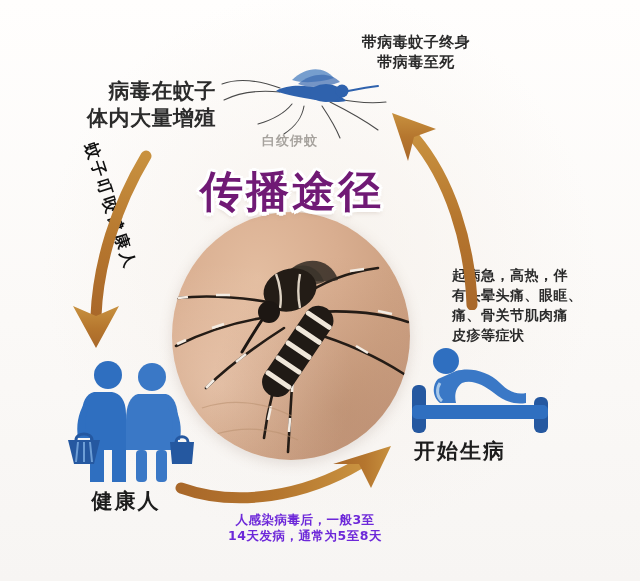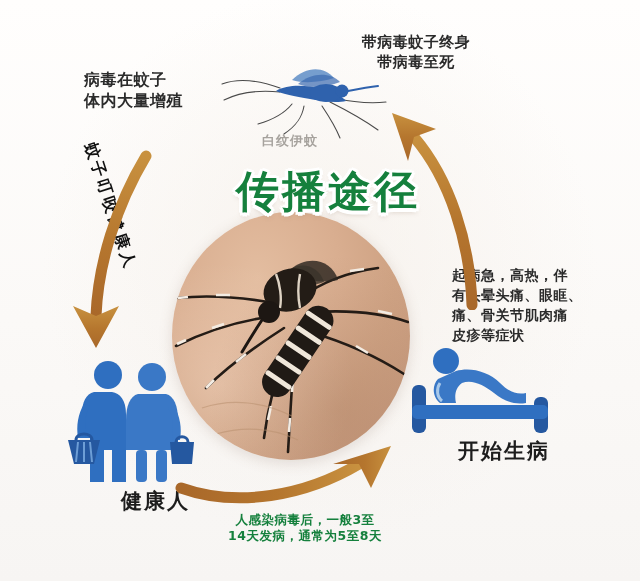--- a/index.html
+++ b/index.html
@@ -31,24 +31,24 @@
   .layer { position: absolute; z-index: 2; }
 
   
   .txt {
     color: #2b2b2b;
     line-height: 1.30;
     white-space: pre-line;
     letter-spacing: 0.5px;
   }
   #virus-multiply-text {
-    left: 84px; top: 70px;
+    left: 84px; top: 78px;
     width: 132px;
-    font-size: 16px;
-    text-align: left;
+    font-size: 21px;
+    text-align: right;
     font-weight: 600;
   }
   #lifelong-carrier-text {
     left: 318px; top: 27px;
     width: 196px;
     font-size: 15px;
     text-align: center;
     font-weight: 600;
     margin-top: 6px;
   }
@@ -69,64 +69,64 @@
     font-weight: 600;
     line-height: 1.42;
   }
   #incubation-text {
     left: 207px; top: 512px;
     width: 196px;
     font-size: 12.5px;
     text-align: center;
     font-weight: 600;
     line-height: 1.30;
-    color: #15803d;
+    color: #6d28d9;
   }
   #healthy-people-label {
     left: 62px; top: 487px;
     width: 128px;
     font-size: 21px;
     font-weight: 700;
-    text-align: right;
+    text-align: center;
     color: #1d1d1d;
     letter-spacing: 2px;
   }
   #getting-sick-label {
     left: 414px; top: 437px;
     width: 136px;
     font-size: 21px;
     font-weight: 700;
-    text-align: right;
+    text-align: left;
     color: #1d1d1d;
     letter-spacing: 2px;
   }
 
   
   #bite-healthy-label {
     left: 20px; top: 196px;
     width: 180px;
     font-size: 16px;
     font-weight: 700;
     color: #111;
     text-align: center;
     transform: rotate(72deg);
     transform-origin: 50% 50%;
     letter-spacing: 3px;
     white-space: nowrap;
   }
 
   
   #main-title {
-    left: 190px; top: 163px;
+    left: 200px; top: 163px;
     width: 230px;
-    text-align: right;
+    text-align: left;
     font-size: 43px;
     font-weight: 700;
     letter-spacing: 3px;
-    color: #15803d;
+    color: #701a75;
     z-index: 6;
     text-shadow:
       -2.5px -2.5px 0 #fff, 2.5px -2.5px 0 #fff,
       -2.5px  2.5px 0 #fff, 2.5px  2.5px 0 #fff,
       -3.5px 0 0 #fff, 3.5px 0 0 #fff,
       0 -3.5px 0 #fff, 0 3.5px 0 #fff,
       0 4px 5px rgba(150,120,100,0.35);
   }
 
   

